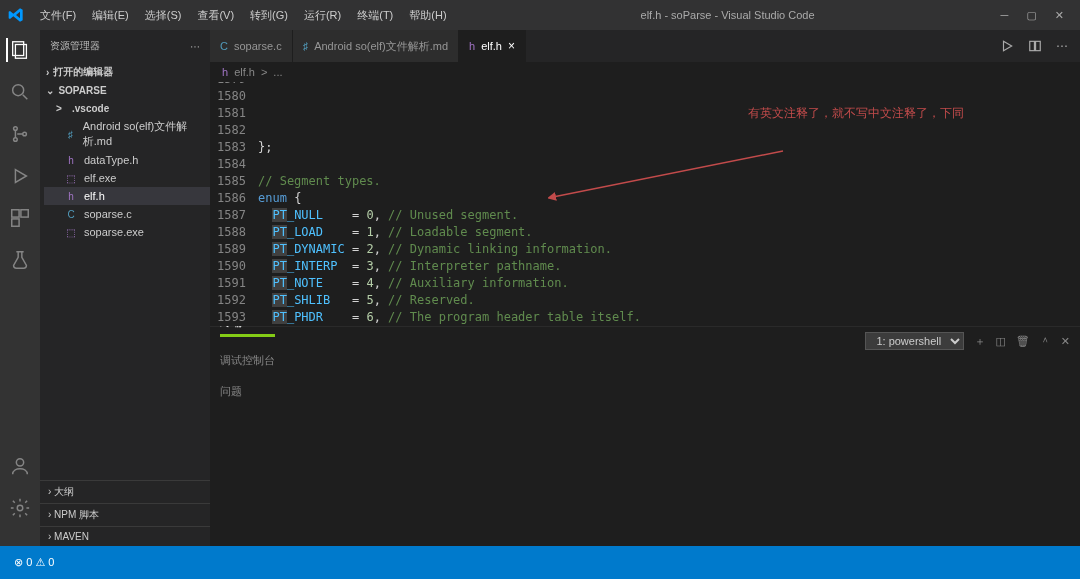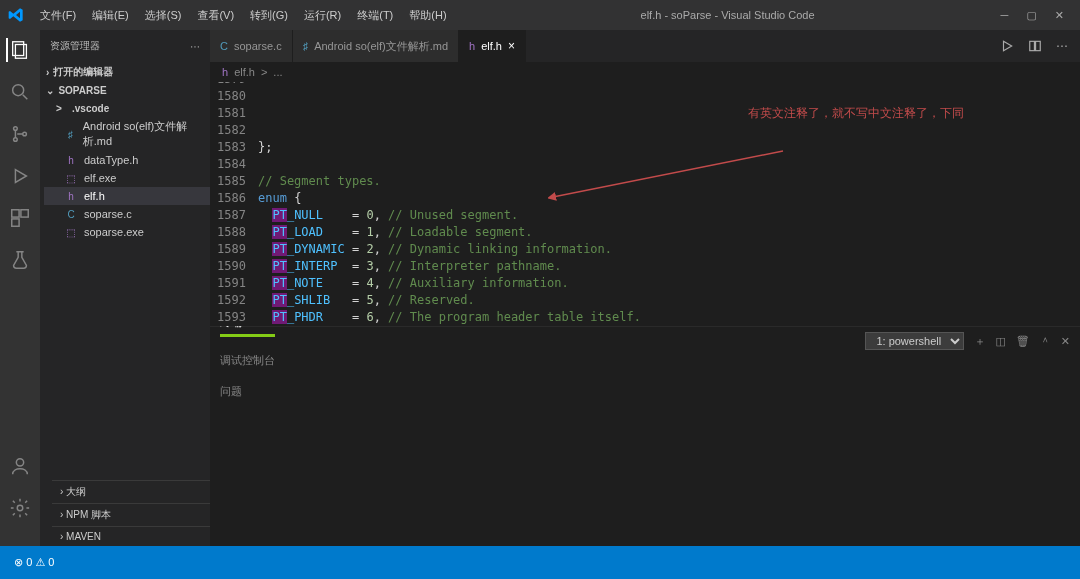--- a/index.html
+++ b/index.html
@@ -22,39 +22,39 @@
 .sidebar-section .section-title { padding: 3px 6px; font-weight: bold; font-size: 10px; display: flex; align-items: center; gap: 4px;}
 .tree { padding-left: 4px; }
 .tree-item { display: flex; align-items: center; padding: 2px 6px 2px 20px; gap: 6px; font-size: 11px; color: #ccc; }
 .tree-item.folder { padding-left: 8px; font-weight: bold; font-size: 10px;}
 .tree-item.active { background: #37373d; color: #fff; }
 .tree-item .ficon { width: 14px; height: 14px; display: flex; align-items: center; justify-content: center; font-size: 10px;}
 .ficon.c { color: #519aba; }
 .ficon.md { color: #519aba; }
 .ficon.exe { color: #b180d7; }
 .ficon.h { color: #a074c4; }
-.sidebar-bottom { margin-top: auto; margin-left: 12px; }
+.sidebar-bottom { margin-top: auto; }
 .sidebar-bottom .section-title { border-top: 1px solid #3a3a3a; padding: 4px 8px; font-size: 10px; color: #ccc;}
 .editor-area { flex: 1; display: flex; flex-direction: column; background: #1e1e1e; overflow: hidden; }
 .tabs { height: 32px; background: #252526; display: flex; align-items: stretch; }
 .tab { display: flex; align-items: center; padding: 0 10px; gap: 6px; font-size: 11px; background: #2d2d2d; color: #969696; border-right: 1px solid #1e1e1e; }
 .tab.active { background: #1e1e1e; color: #fff; }
 .tab .close { font-size: 12px; }
 .tabs-right { margin-left: auto; display: flex; align-items: center; gap: 14px; padding: 0 12px; color: #aaa;}
 .breadcrumb { height: 20px; display: flex; align-items: center; padding: 0 12px; font-size: 11px; color: #888; gap: 6px;}
 .editor-body { flex: 1; display: flex; overflow: hidden; position: relative; align-items: flex-end;}
 .gutter { width: 48px; background: #1e1e1e; color: #858585; text-align: right; padding-right: 12px; font-family: Consolas, monospace; font-size: 12px; line-height: 17px; padding-top: 2px;}
 .code { flex: 1; font-family: Consolas, monospace; font-size: 12px; line-height: 17px; white-space: pre; overflow: hidden; padding-top: 2px; position: relative;}
 .code .ln { height: 17px; }
 .tok-comment { color: #608b4e; }
 .tok-keyword { color: #569cd6; }
 .tok-const { color: #4fc1ff; }
 .tok-number { color: #b5cea8; }
 .tok-punc { color: #d4d4d4; }
-.tok-sel { background: #701a75; }
+.tok-sel { background: #404040; }
 .minimap { width: 70px; background: #1e1e1e; border-left: 1px solid #2a2a2a; background-image: repeating-linear-gradient(#2d3a2d 0 1px, transparent 1px 3px);}
 .annotation { position: absolute; color: #c24b4b; font-size: 12px; }
 .arrow { position: absolute; }
 .panel { height: 220px; background: #1e1e1e; border-top: 1px solid #2a2a2a; display: flex; flex-direction: column;}
 .panel-tabs { height: 28px; display: flex; align-items: center; padding: 0 10px; gap: 16px; font-size: 11px; color: #888;}
 .panel-tabs span.active { color: #fff; border-bottom: 3px solid #84cc16; padding-bottom: 4px;}
 .panel-tabs .right { margin-left: auto; display: flex; align-items: center; gap: 10px;}
 .panel-tabs select { background: #3c3c3c; color: #ccc; border: 1px solid #555; font-size: 11px; padding: 1px 6px;}
 .terminal { flex: 1; padding: 6px 12px; font-family: Consolas, monospace; font-size: 12px; line-height: 16px; color: #ccc; white-space: pre-wrap;}
 .statusbar { height: 33px; background: #007acc; color: #fff; display: flex; align-items: center; font-size: 11px; padding: 0 8px;}

